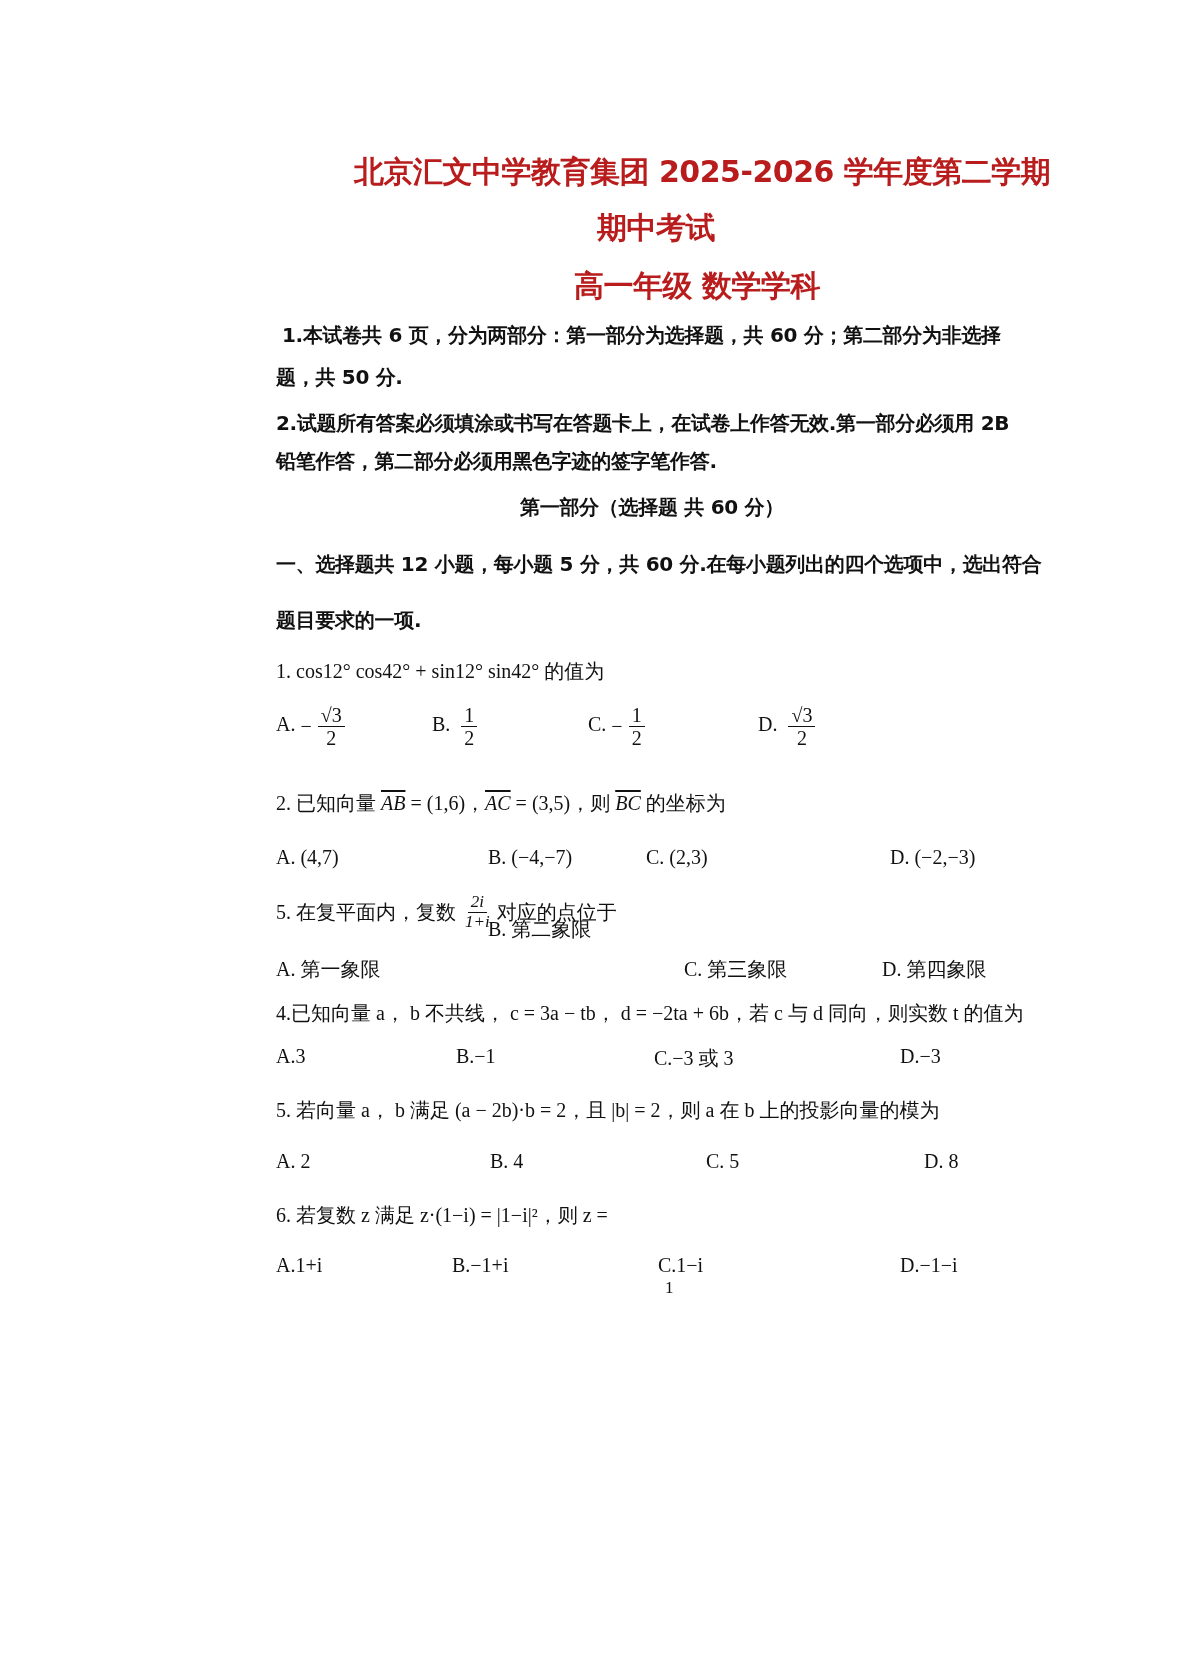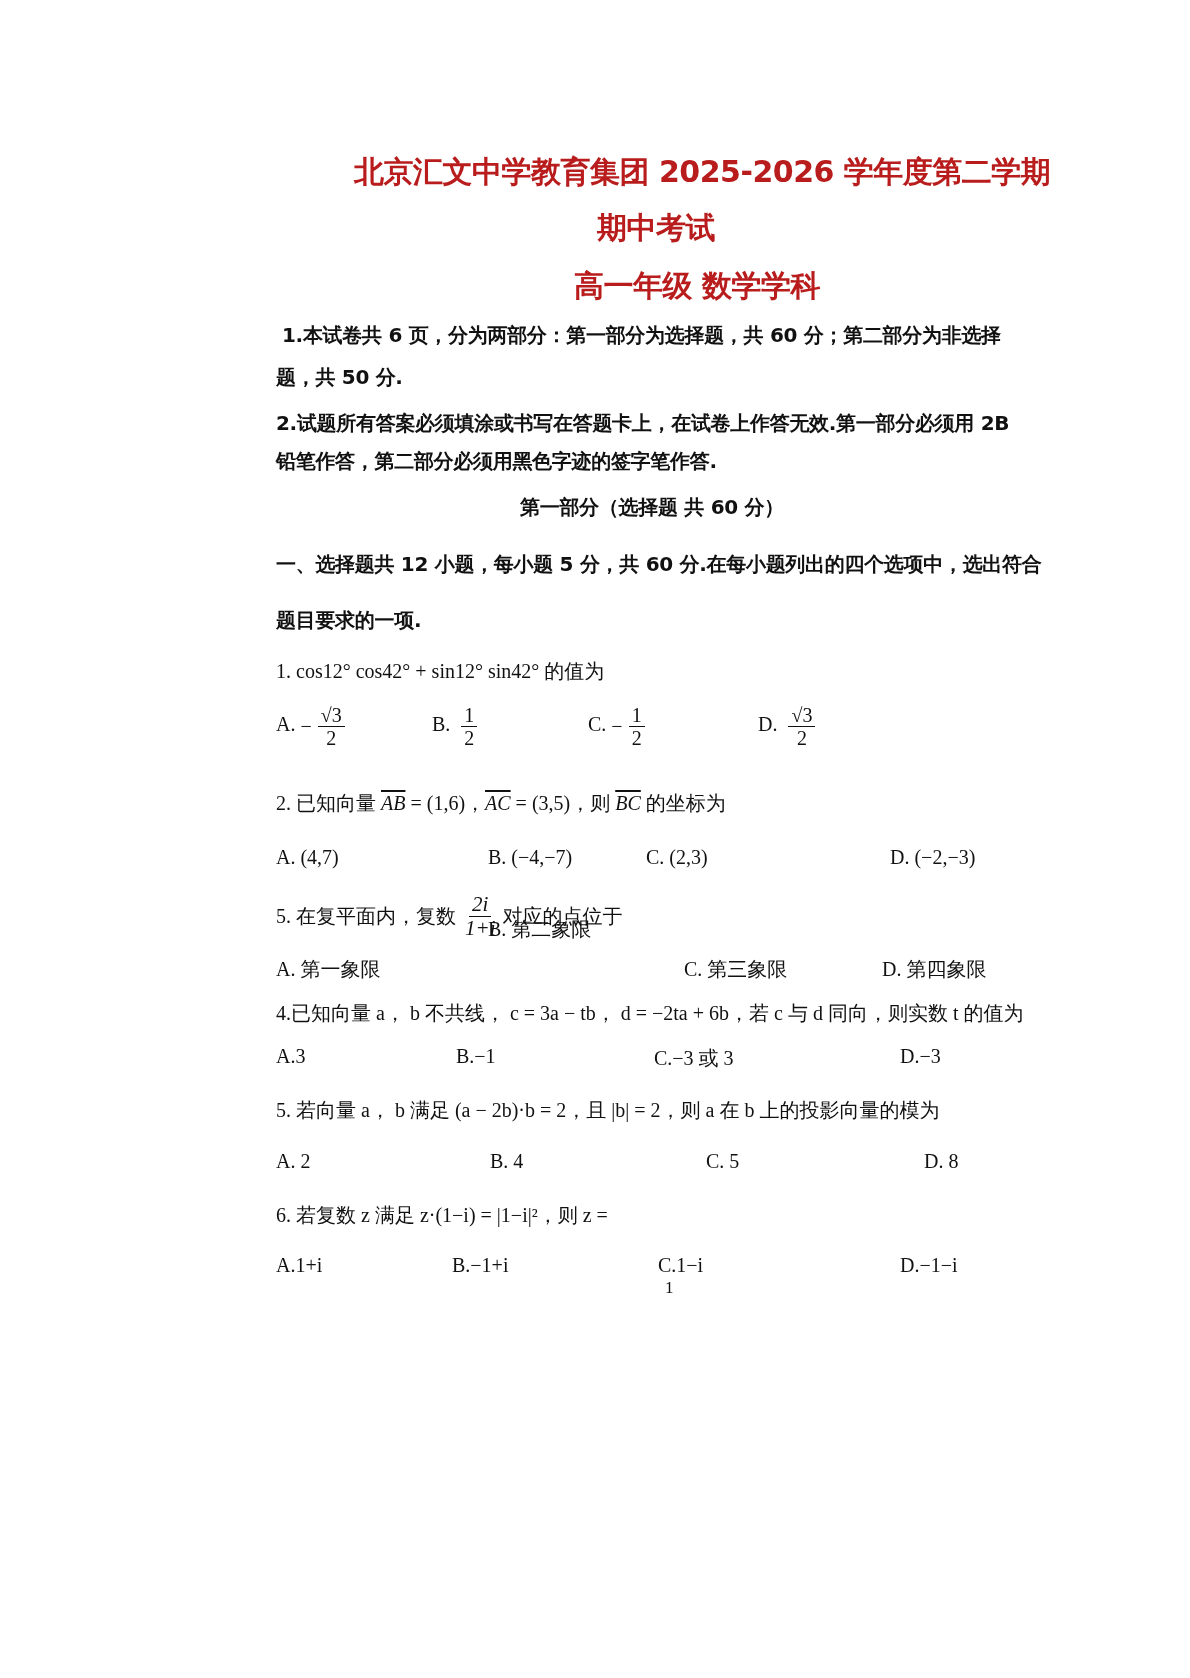--- a/index.html
+++ b/index.html
@@ -66,21 +66,21 @@
 
 <div class="abs q" style="left:276px; top:790px;">
   <span>2.  已知向量 </span><span class="vec">AB</span><span> = (1,6)，</span><span class="vec">AC</span><span> = (3,5)，则 </span><span class="vec">BC</span><span> 的坐标为</span>
 </div>
 <div class="abs opt" style="left:276px; top:846px;"><span>A.</span> <span>(4,7)</span></div>
 <div class="abs opt" style="left:488px; top:846px;"><span>B.</span> <span>(−4,−7)</span></div>
 <div class="abs opt" style="left:646px; top:846px;"><span>C.</span> <span>(2,3)</span></div>
 <div class="abs opt" style="left:878px; top:846px;margin-left:12px;"><span>D.</span> <span>(−2,−3)</span></div>
 
 <div class="abs q" style="left:276px; top:893px;">
-  <span style="vertical-align:middle;">5.  在复平面内，复数</span><span class="frac" style="font-size:21px;">
+  <span style="vertical-align:middle;">5.  在复平面内，复数</span><span class="frac" style="font-size:17px;">
       <span class="num" style="font-style:italic;">2i</span>
       <span class="den" style="font-style:italic;">1+i</span>
     </span><span style="vertical-align:middle; margin-left:4px;">对应的点位于</span>
 </div>
 <div class="abs opt" style="left:276px; top:956px;"><span>A.</span> <span>第一象限</span></div>
 <div class="abs opt" style="left:488px; top:916px;"><span>B.</span> <span>第二象限</span></div>
 <div class="abs opt" style="left:684px; top:956px;"><span>C.</span> <span>第三象限</span></div>
 <div class="abs opt" style="left:882px; top:956px;"><span>D.</span> <span>第四象限</span></div>
 
 <div class="abs q" style="left:276px; top:1000px;">4.已知向量 a， b 不共线， c = 3a − tb， d = −2ta + 6b，若 c 与 d 同向，则实数 t 的值为</div>

